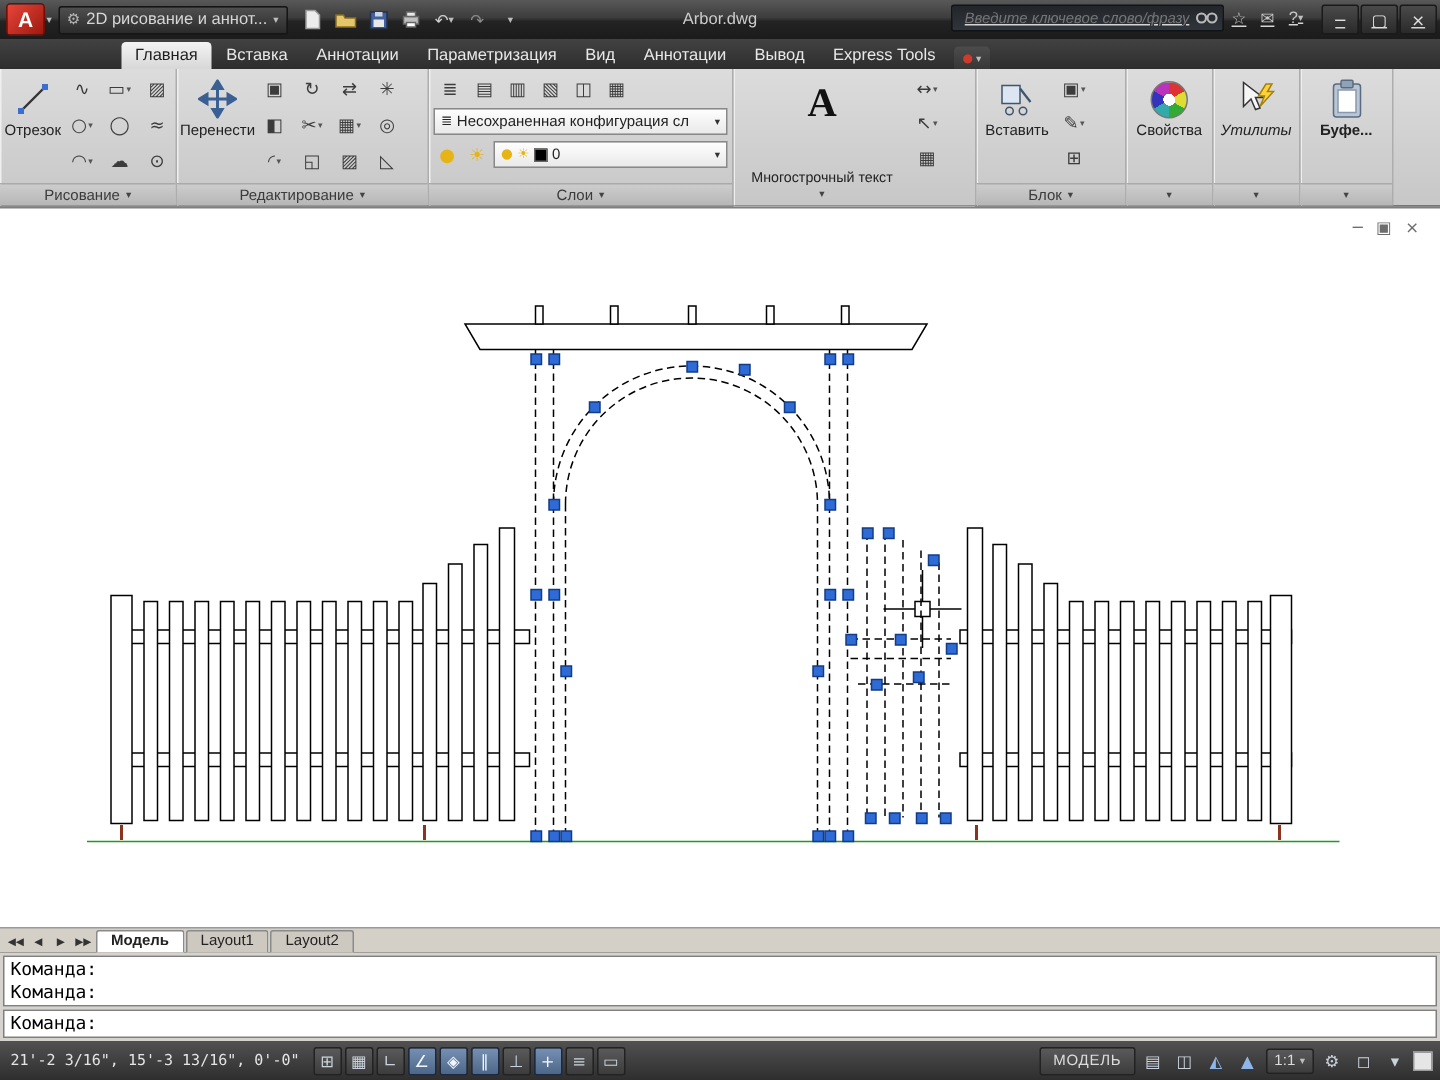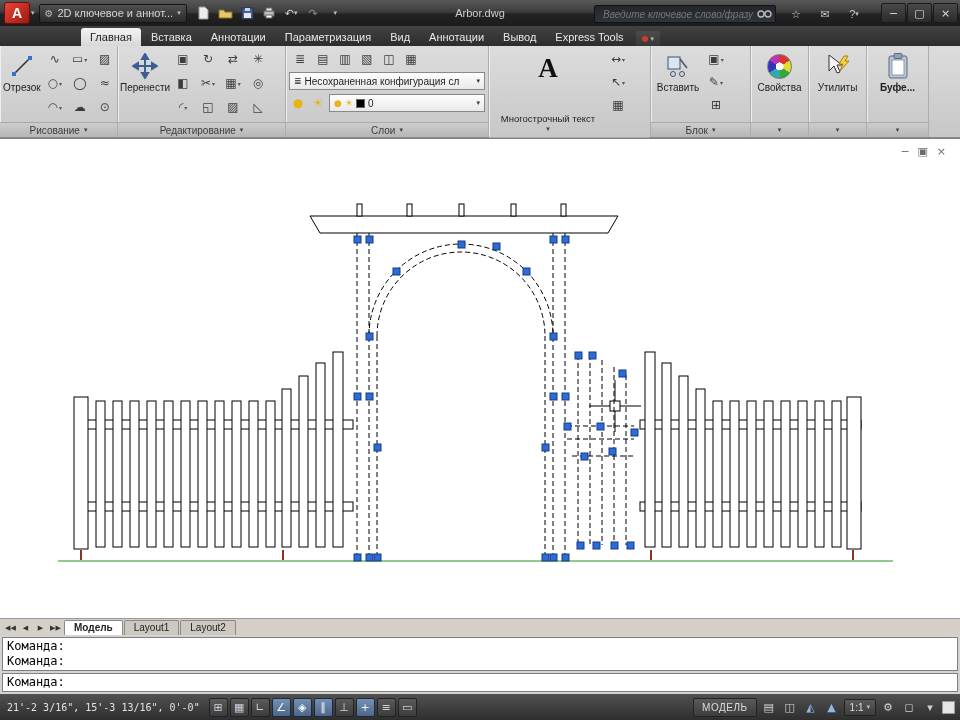--- a/index.html
+++ b/index.html
@@ -15,21 +15,21 @@
     color:#d6d6d6; font-size:11px; position:relative; padding:0 2px; }
   .logo { width:26px; height:22px; margin:2px 1px 2px 2px; border-radius:3px;
     background:linear-gradient(135deg,#e8453a,#9c190e); border:1px solid #6e1008;
     color:#fff; font-weight:bold; font-size:14px; display:flex; align-items:center; justify-content:center; }
   .dd-sm { font-size:7px; color:#bdbdbd; }
   .ws { display:flex; align-items:center; gap:4px; height:19px; margin-left:4px; padding:0 5px;
     background:linear-gradient(#4f4f4f,#2b2b2b); border:1px solid #151515; border-radius:2px; white-space:nowrap; }
   .qat { display:flex; align-items:center; margin-left:6px; gap:1px; }
   .qat-btn { width:21px; height:20px; display:flex; align-items:center; justify-content:center; color:#cfcfcf; border-radius:2px; }
   .title-center { position:absolute; left:0; right:0; text-align:center; color:#cdcdcd; pointer-events:none; }
-  .tb-right { margin-left:auto; display:flex; align-items:flex-end; gap:11px; z-index:2; }
+  .tb-right { margin-left:auto; display:flex; align-items:flex-start; gap:1px; z-index:2;text-decoration:underline; }
   .search { display:flex; align-items:center; height:18px; width:182px; padding:0 2px 0 6px;
     background:linear-gradient(#22262b,#30353b); border:1px solid #101317; border-radius:2px; }
   .search input { flex:1; background:transparent; border:none; outline:none;
     color:#9aa1a9; font-style:italic; font-size:10px; font-family:"Liberation Sans",sans-serif; }
   .ic-btn { width:18px; height:18px; display:flex; align-items:center; justify-content:center; color:#c7c7c7; font-size:11px; }
   .winbtns { display:flex; margin-left:6px; }
   .winbtn { width:25px; height:20px; display:flex; align-items:center; justify-content:center;
     color:#e0e0e0; font-size:11px; background:linear-gradient(#4a4a4a,#2a2a2a); border:1px solid #1a1a1a; margin-left:1px; border-radius:2px; }
 
   
@@ -118,21 +118,21 @@
 
 <div class="app">
 
   <div class="titlebar">
     <div class="logo">
       <span>A</span>
     </div>
     <span class="glyph dd-sm">▾</span>
     <div class="ws">
       <span class="glyph" style="font-size:10px;color:#b7b7b7;">⚙</span>
-      <span>2D ключевое и аннот...</span>
+      <span>2D рисование и аннот...</span>
       <span class="glyph dd-sm">▾</span>
     </div>
     <div class="qat">
       <div class="qat-btn">
         <svg width="13" height="14">
             <path d="M2 1 h6 l3 3 v9 h-9 z" fill="#ececec" stroke="#9a9a9a"></path>
           </svg>
       </div>
       <div class="qat-btn">
         <svg width="15" height="12">
@@ -455,21 +455,21 @@
           <span>Свойства</span>
         </div>
       </div>
       <div class="panel-strip">
         <span class="glyph dd-sm" style="color:#444;">▾</span>
       </div>
     </div>
 
     <div class="panel" style="width:58px;">
       <div class="panel-body" style="justify-content:center;">
-        <div class="bigbtn" style="width:52px;">
+        <div class="bigbtn" style="width:52px;font-style:italic;">
           <div class="bicon">
             <svg width="26" height="26">
                 <polygon points="4,2 4,18 9,13 12,20 15,19 12,12 17,12" fill="#f6f6f6" stroke="#333"></polygon>
                 <polygon points="19,3 14,11 18,11 15,18 24,8 20,8 23,3" fill="#ffd23a" stroke="#a3820a"></polygon>
               </svg>
           </div>
           <span>Утилиты</span>
         </div>
       </div>
       <div class="panel-strip">

